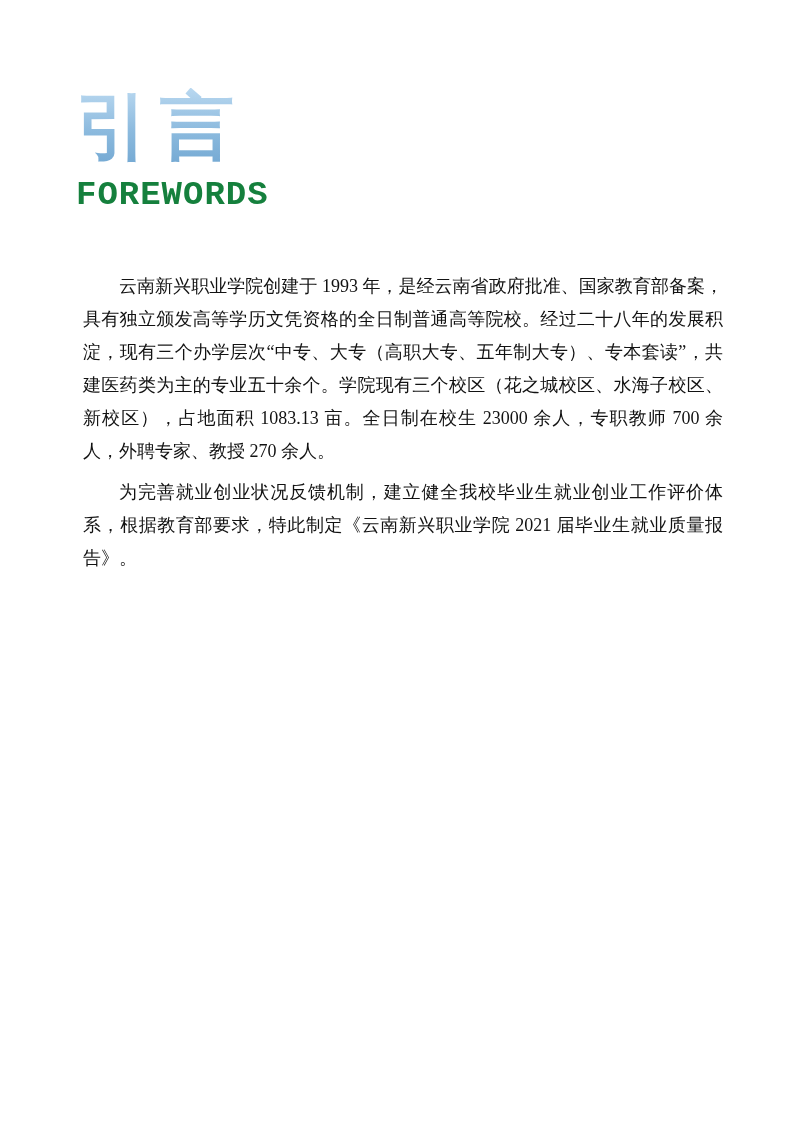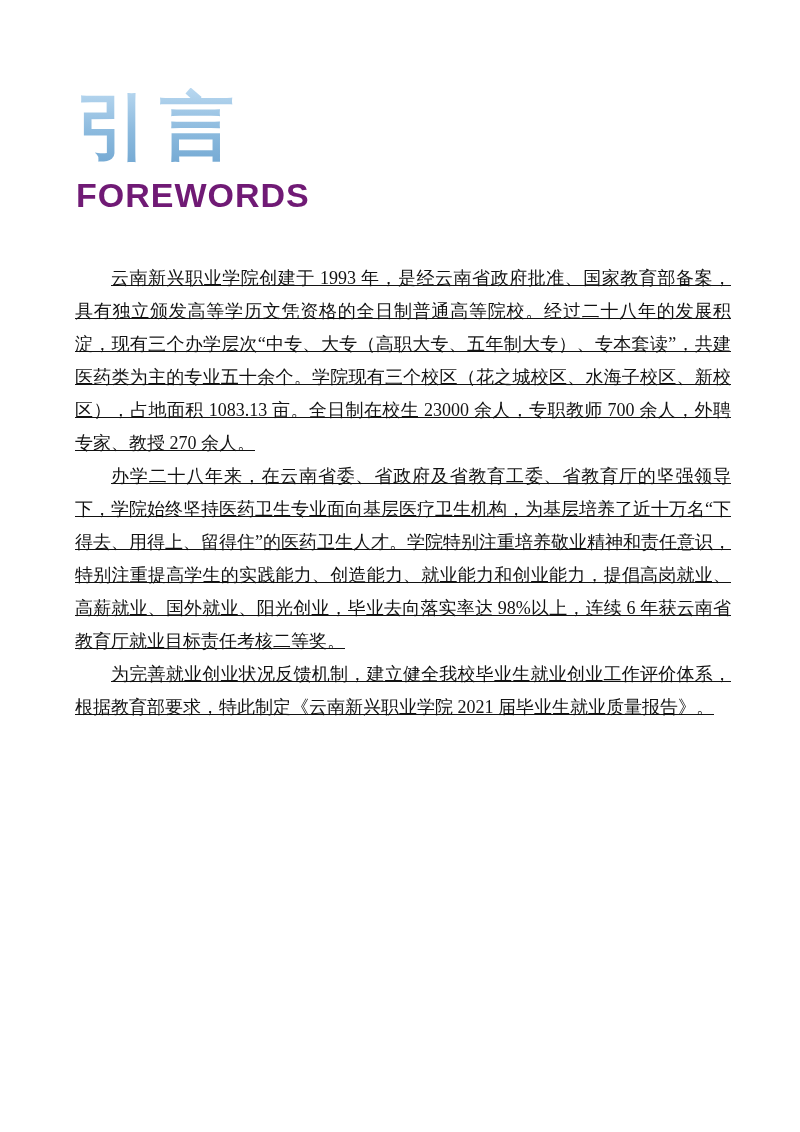--- a/index.html
+++ b/index.html
@@ -25,60 +25,58 @@
   @supports (-webkit-background-clip: text) {
     .title-cn {
       background:linear-gradient(180deg,#b9d8f0 0%, #8cbade 55%, #74a9d3 100%);
       -webkit-background-clip:text;
       background-clip:text;
       color:transparent;
     }
   }
   .title-en {
     margin:10px 0 0 0;
-    font-family:Liberation Sans, sans-serif;
+    font-family:Liberation Mono, monospace;
     font-weight:bold;
     font-size:34px;
     letter-spacing:1px;
-    color:#701a75;
+    color:#15803d;
   }
   .body-text {
     position:absolute;
     left:75px; top:262px;
     width:656px;
     font-size:18px;
     line-height:33px;
     color:#121212;
     text-align:justify;
   }
   .body-text p {
-    margin:0;
+    margin:8px;
     text-indent:2em;
-    text-decoration:underline;
   }
   .photo {
     position:absolute;
     left:0; top:830px;
     width:800px; height:302px;
   }
   .photo svg { display:block; }
 </style>
 </head>
 <body>
 
 <div class="page">
 
   <div class="title-block">
     <h1 class="title-cn">引言</h1>
     <h2 class="title-en">FOREWORDS</h2>
   </div>
 
   <div class="body-text">
     <p>云南新兴职业学院创建于 1993 年，是经云南省政府批准、国家教育部备案，具有独立颁发高等学历文凭资格的全日制普通高等院校。经过二十八年的发展积淀，现有三个办学层次“中专、大专（高职大专、五年制大专）、专本套读”，共建医药类为主的专业五十余个。学院现有三个校区（花之城校区、水海子校区、新校区），占地面积 1083.13 亩。全日制在校生 23000 余人，专职教师 700 余人，外聘专家、教授 270 余人。</p>
-    <p>办学二十八年来，在云南省委、省政府及省教育工委、省教育厅的坚强领导下，学院始终坚持医药卫生专业面向基层医疗卫生机构，为基层培养了近十万名“下得去、用得上、留得住”的医药卫生人才。学院特别注重培养敬业精神和责任意识，特别注重提高学生的实践能力、创造能力、就业能力和创业能力，提倡高岗就业、高薪就业、国外就业、阳光创业，毕业去向落实率达 98%以上，连续 6 年获云南省教育厅就业目标责任考核二等奖。</p>
     <p>为完善就业创业状况反馈机制，建立健全我校毕业生就业创业工作评价体系，根据教育部要求，特此制定《云南新兴职业学院 2021 届毕业生就业质量报告》。</p>
   </div>
 
   <div class="photo">
     <svg width="800" height="302" viewBox="0 0 302 302" preserveAspectRatio="none" style="width:800px;height:302px" xmlns="http://www.w3.org/2000/svg">
     </svg>
     <svg width="800" height="302" viewBox="0 0 800 302" xmlns="http://www.w3.org/2000/svg" style="position:absolute;left:0;top:0">
       <defs>
         <linearGradient id="skyG" x1="0" y1="0" x2="0" y2="1">
           <stop offset="0" stop-color="#ffffff"></stop>

